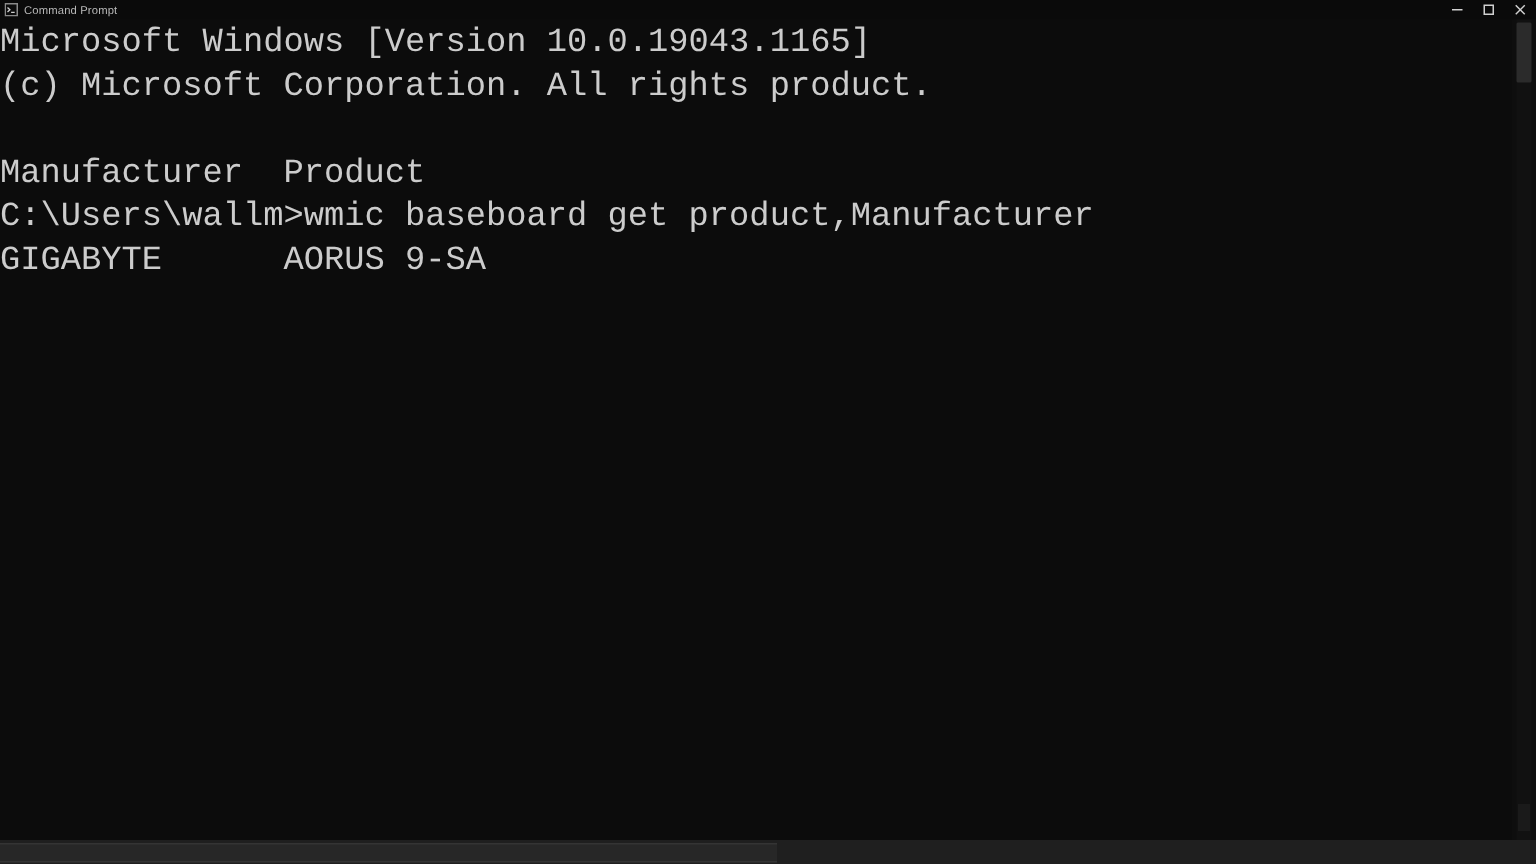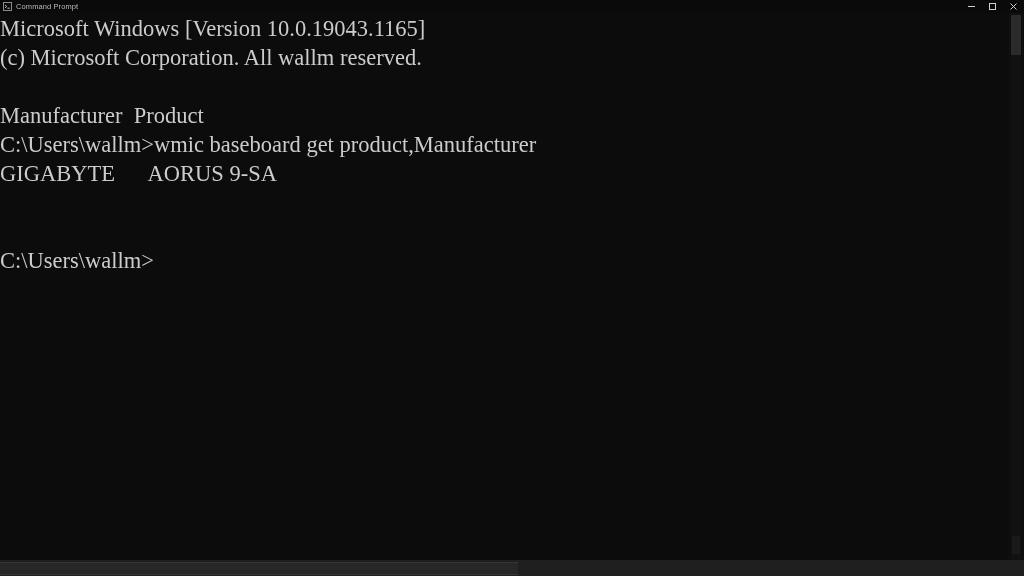--- a/index.html
+++ b/index.html
@@ -79,21 +79,21 @@
     background: #0c0c0c;
     overflow: hidden;
   }
   #screen {
     position: absolute;
     top: 0;
     left: 0;
     padding: 1px 0 0 0;
   }
   .line {
-    font-family: Liberation Serif, serif;
+    font-family: Liberation Mono, monospace;
     font-size: 22.5px;
     line-height: 29px;
     height: 29px;
     color: #cccccc;
     white-space: pre;
     letter-spacing: 0px;
     padding-left: 0px;
   }
 
   
@@ -190,28 +190,27 @@
           <line x1="2.5" y1="2.5" x2="8.5" y2="8.5" stroke="#d0d0d0" stroke-width="1"></line>
           <line x1="8.5" y1="2.5" x2="2.5" y2="8.5" stroke="#d0d0d0" stroke-width="1"></line>
         </svg>
       </div>
     </div>
   </div>
 
   <div id="terminal">
     <div id="screen">
       <div class="line">Microsoft Windows [Version 10.0.19043.1165]</div>
-      <div class="line">(c) Microsoft Corporation. All wallm reserved.</div>
+      <div class="line">(c) Microsoft Corporation. All rights product.</div>
       <div class="line"></div>
       <div class="line">Manufacturer  Product</div>
       <div class="line">C:\Users\wallm&gt;wmic baseboard get product,Manufacturer</div>
       <div class="line">GIGABYTE      AORUS 9-SA</div>
       <div class="line"></div>
       <div class="line"></div>
-      <div class="line">C:\Users\wallm&gt;</div>
     </div>
   </div>
 
   <div id="vscrollbar">
     <div id="vscroll-track"></div>
     <div id="vscroll-thumb"></div>
     <div id="vscroll-bottom-mark"></div>
   </div>
 
   <div id="hscrollbar">

